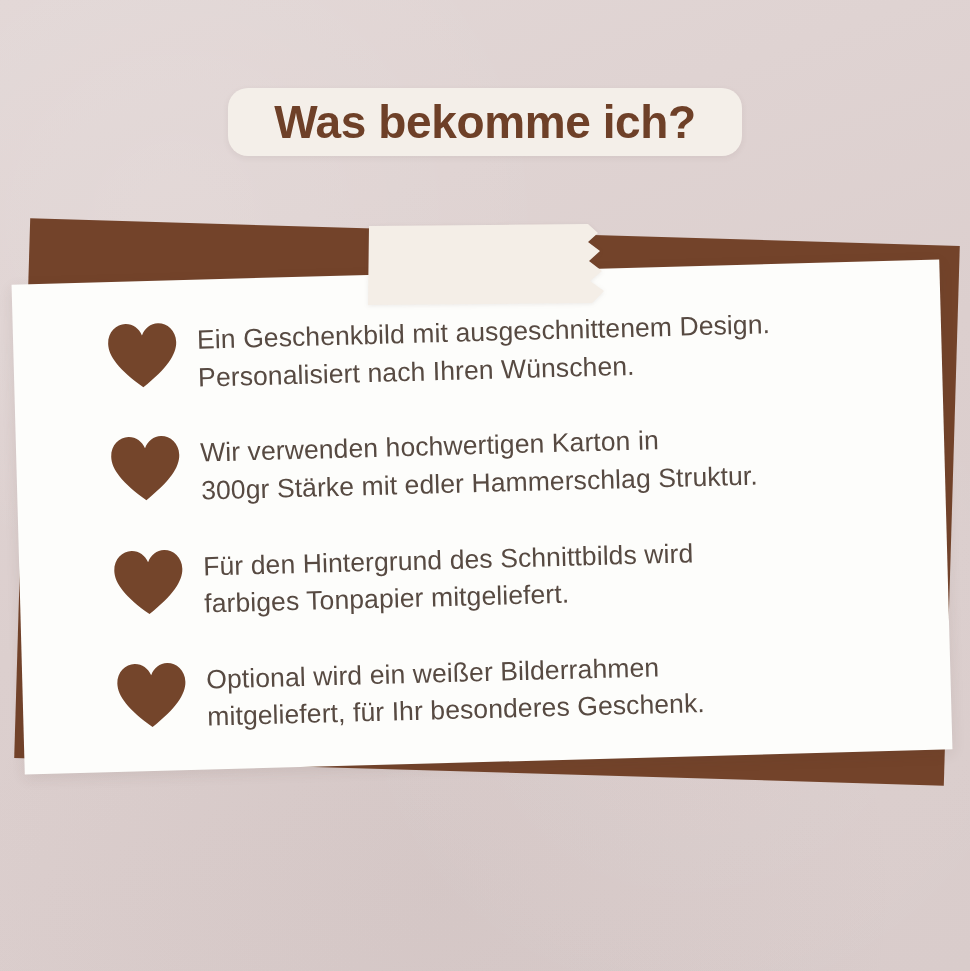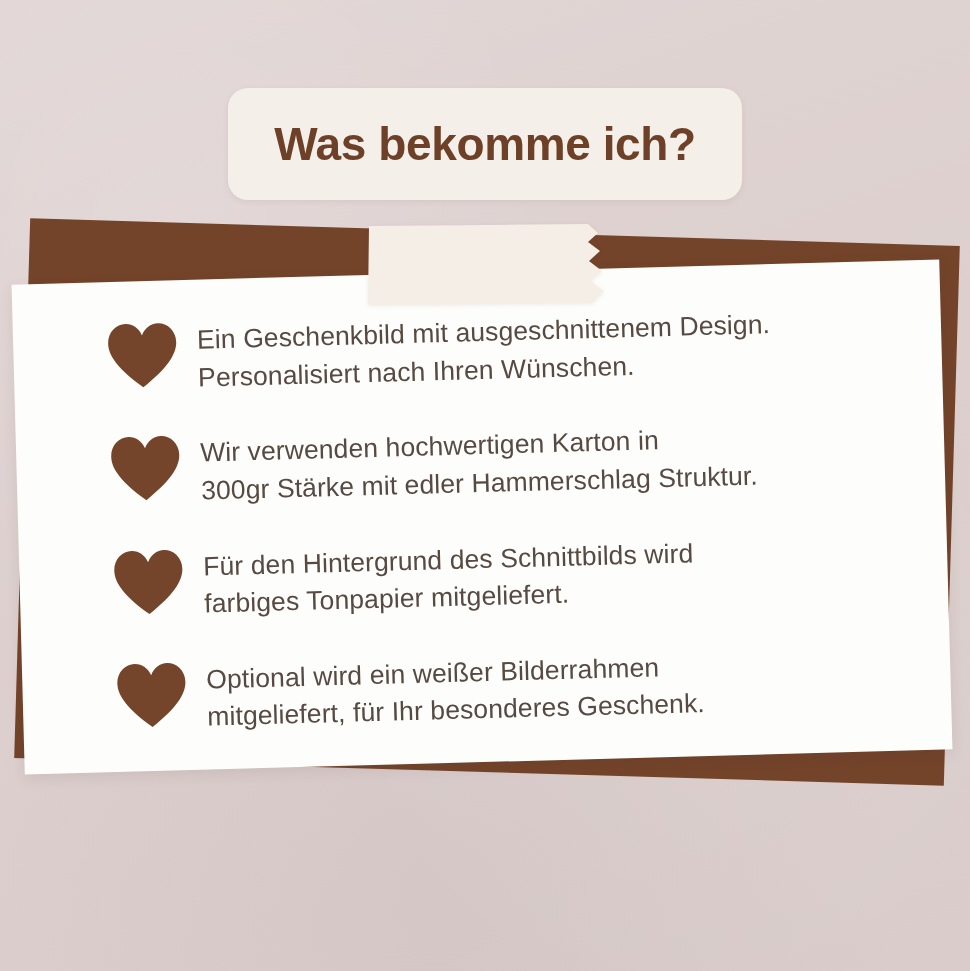--- a/index.html
+++ b/index.html
@@ -33,21 +33,21 @@
       linear-gradient(160deg, #e2d7d6 0%, #dccfce 50%, #d9cccb 100%);
     pointer-events: none;
   }
 
   
   #title-pill {
     position: absolute;
     left: 228px;
     top: 88px;
     width: 514px;
-    height: 112px;
+    height: 68px;
     background: #f4efe9;
     border-radius: 20px;
     box-shadow: 0 2px 6px rgba(90,70,65,0.08);
     display: flex;
     align-items: center;
     justify-content: center;
   }
   #title-text {
     font-size: 46px;
     font-weight: 700;

